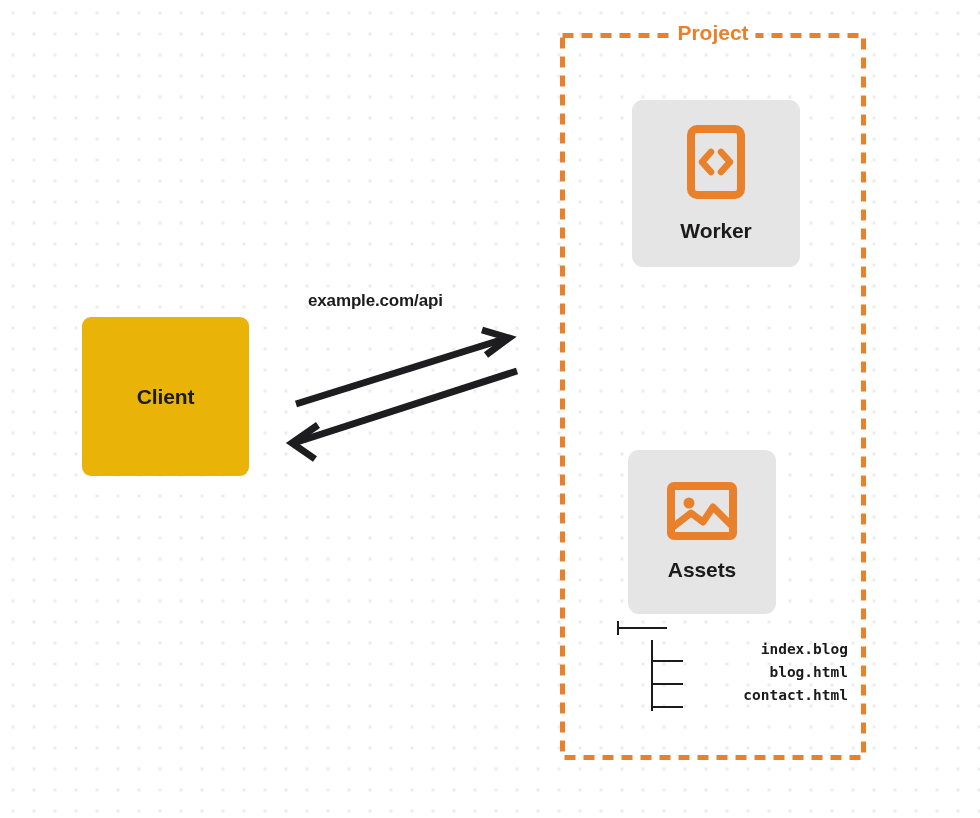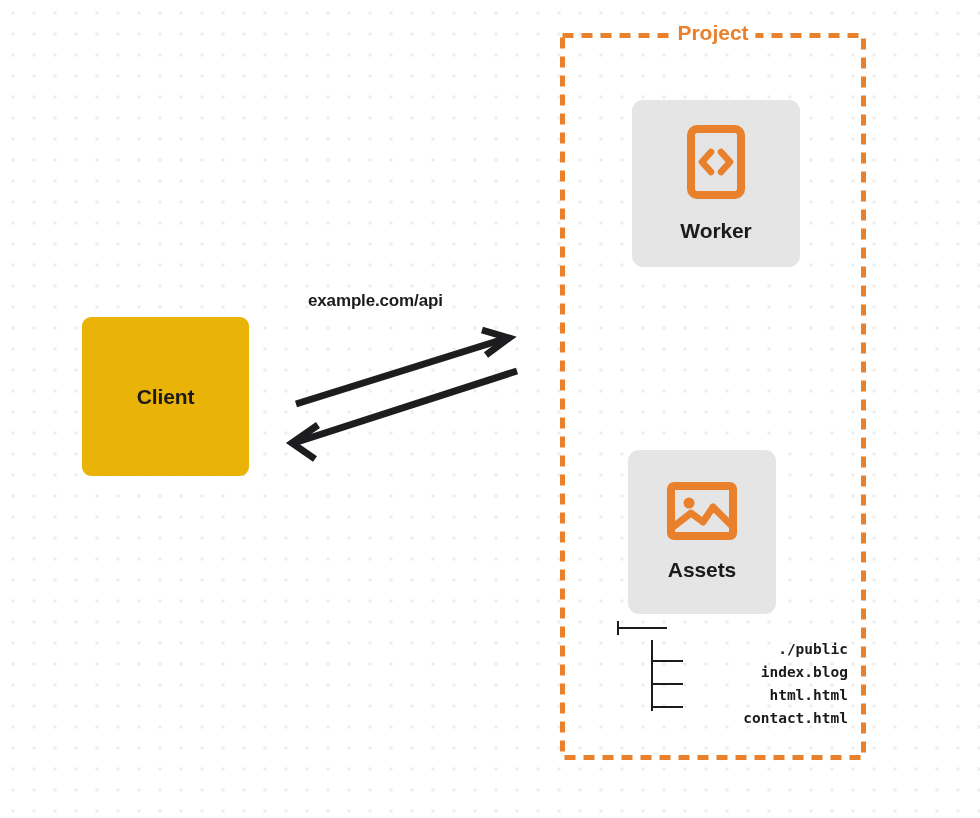--- a/index.html
+++ b/index.html
@@ -236,26 +236,23 @@
 
   <div id="file-tree">
     <span class="tree-glyph" id="tg-root-v"></span>
     <span class="tree-glyph" id="tg-root-h"></span>
     <span class="tree-glyph" id="tg-stem"></span>
     <span class="tree-glyph tg-branch" id="tg-b1"></span>
     <span class="tree-glyph tg-branch" id="tg-b2"></span>
     <span class="tree-glyph tg-branch" id="tg-b3"></span>
 
     <div class="tree-row">
-      <span class="tree-name">./public</span>
-    </div>
-    <div class="tree-row">
       <span class="tree-name">index.blog</span>
     </div>
     <div class="tree-row">
-      <span class="tree-name">html.html</span>
+      <span class="tree-name">blog.html</span>
     </div>
     <div class="tree-row">
       <span class="tree-name">contact.html</span>
     </div>
   </div>
 
 </div>
 
 </body></html>

